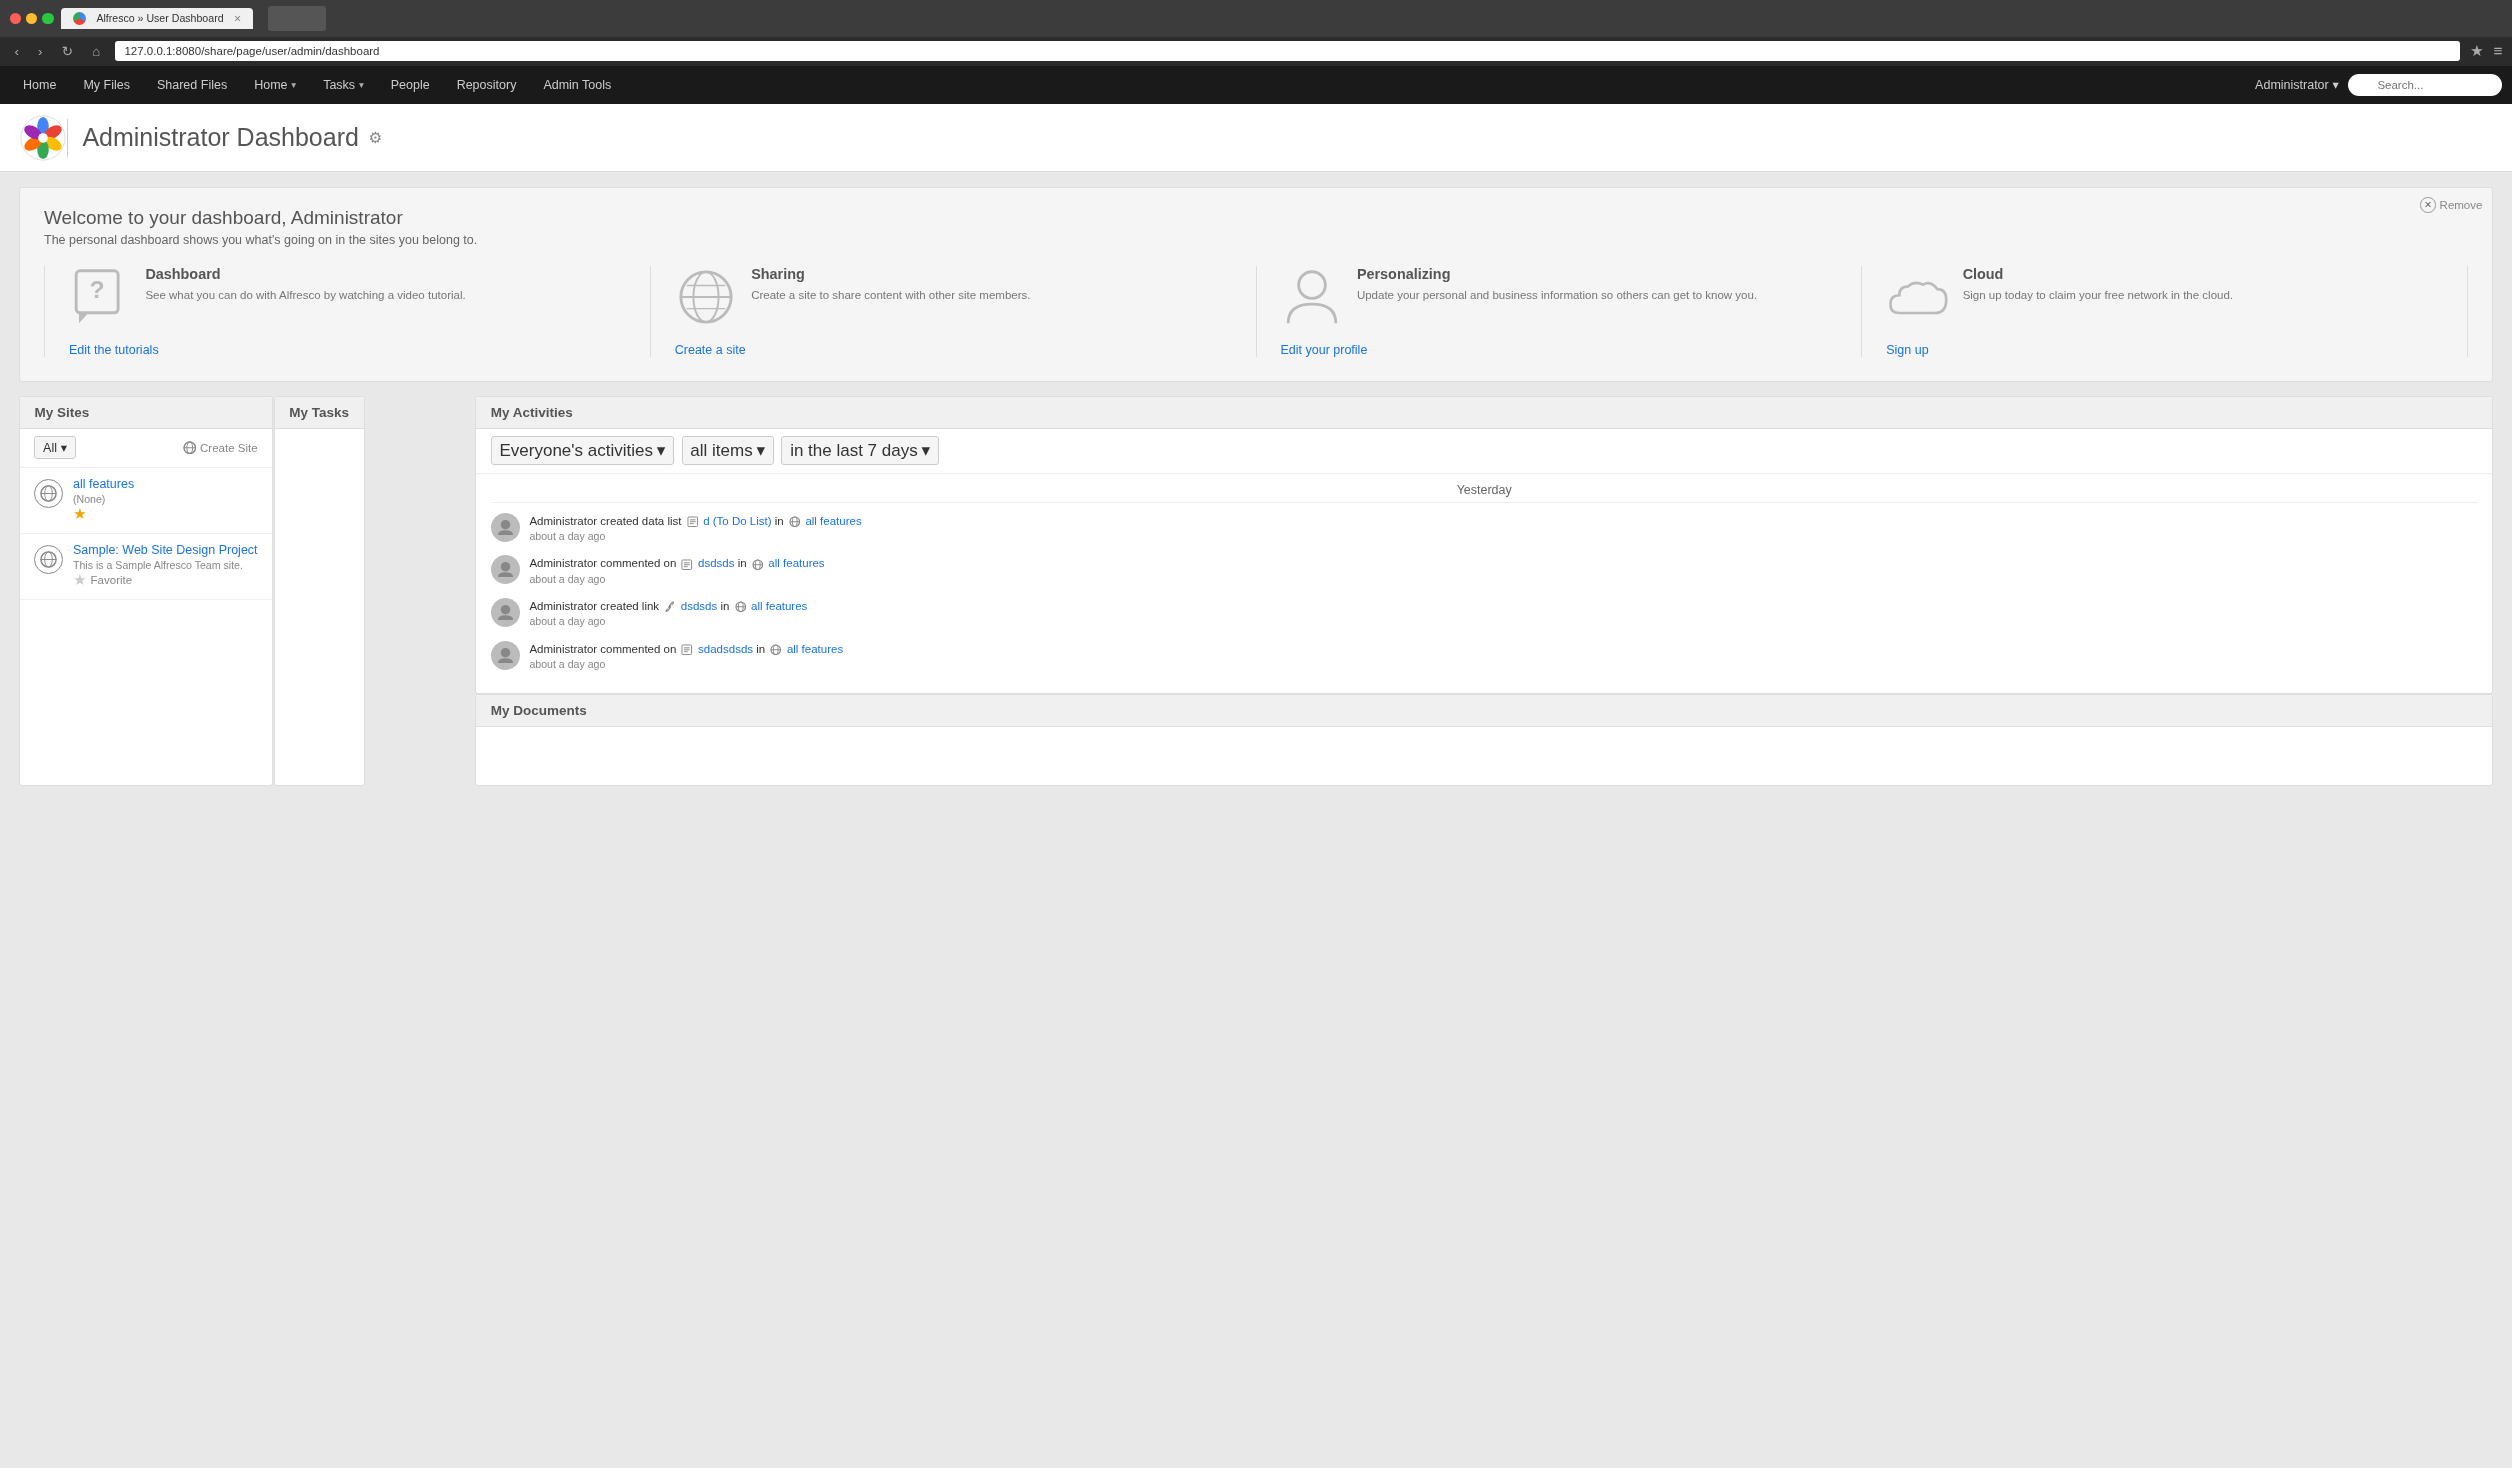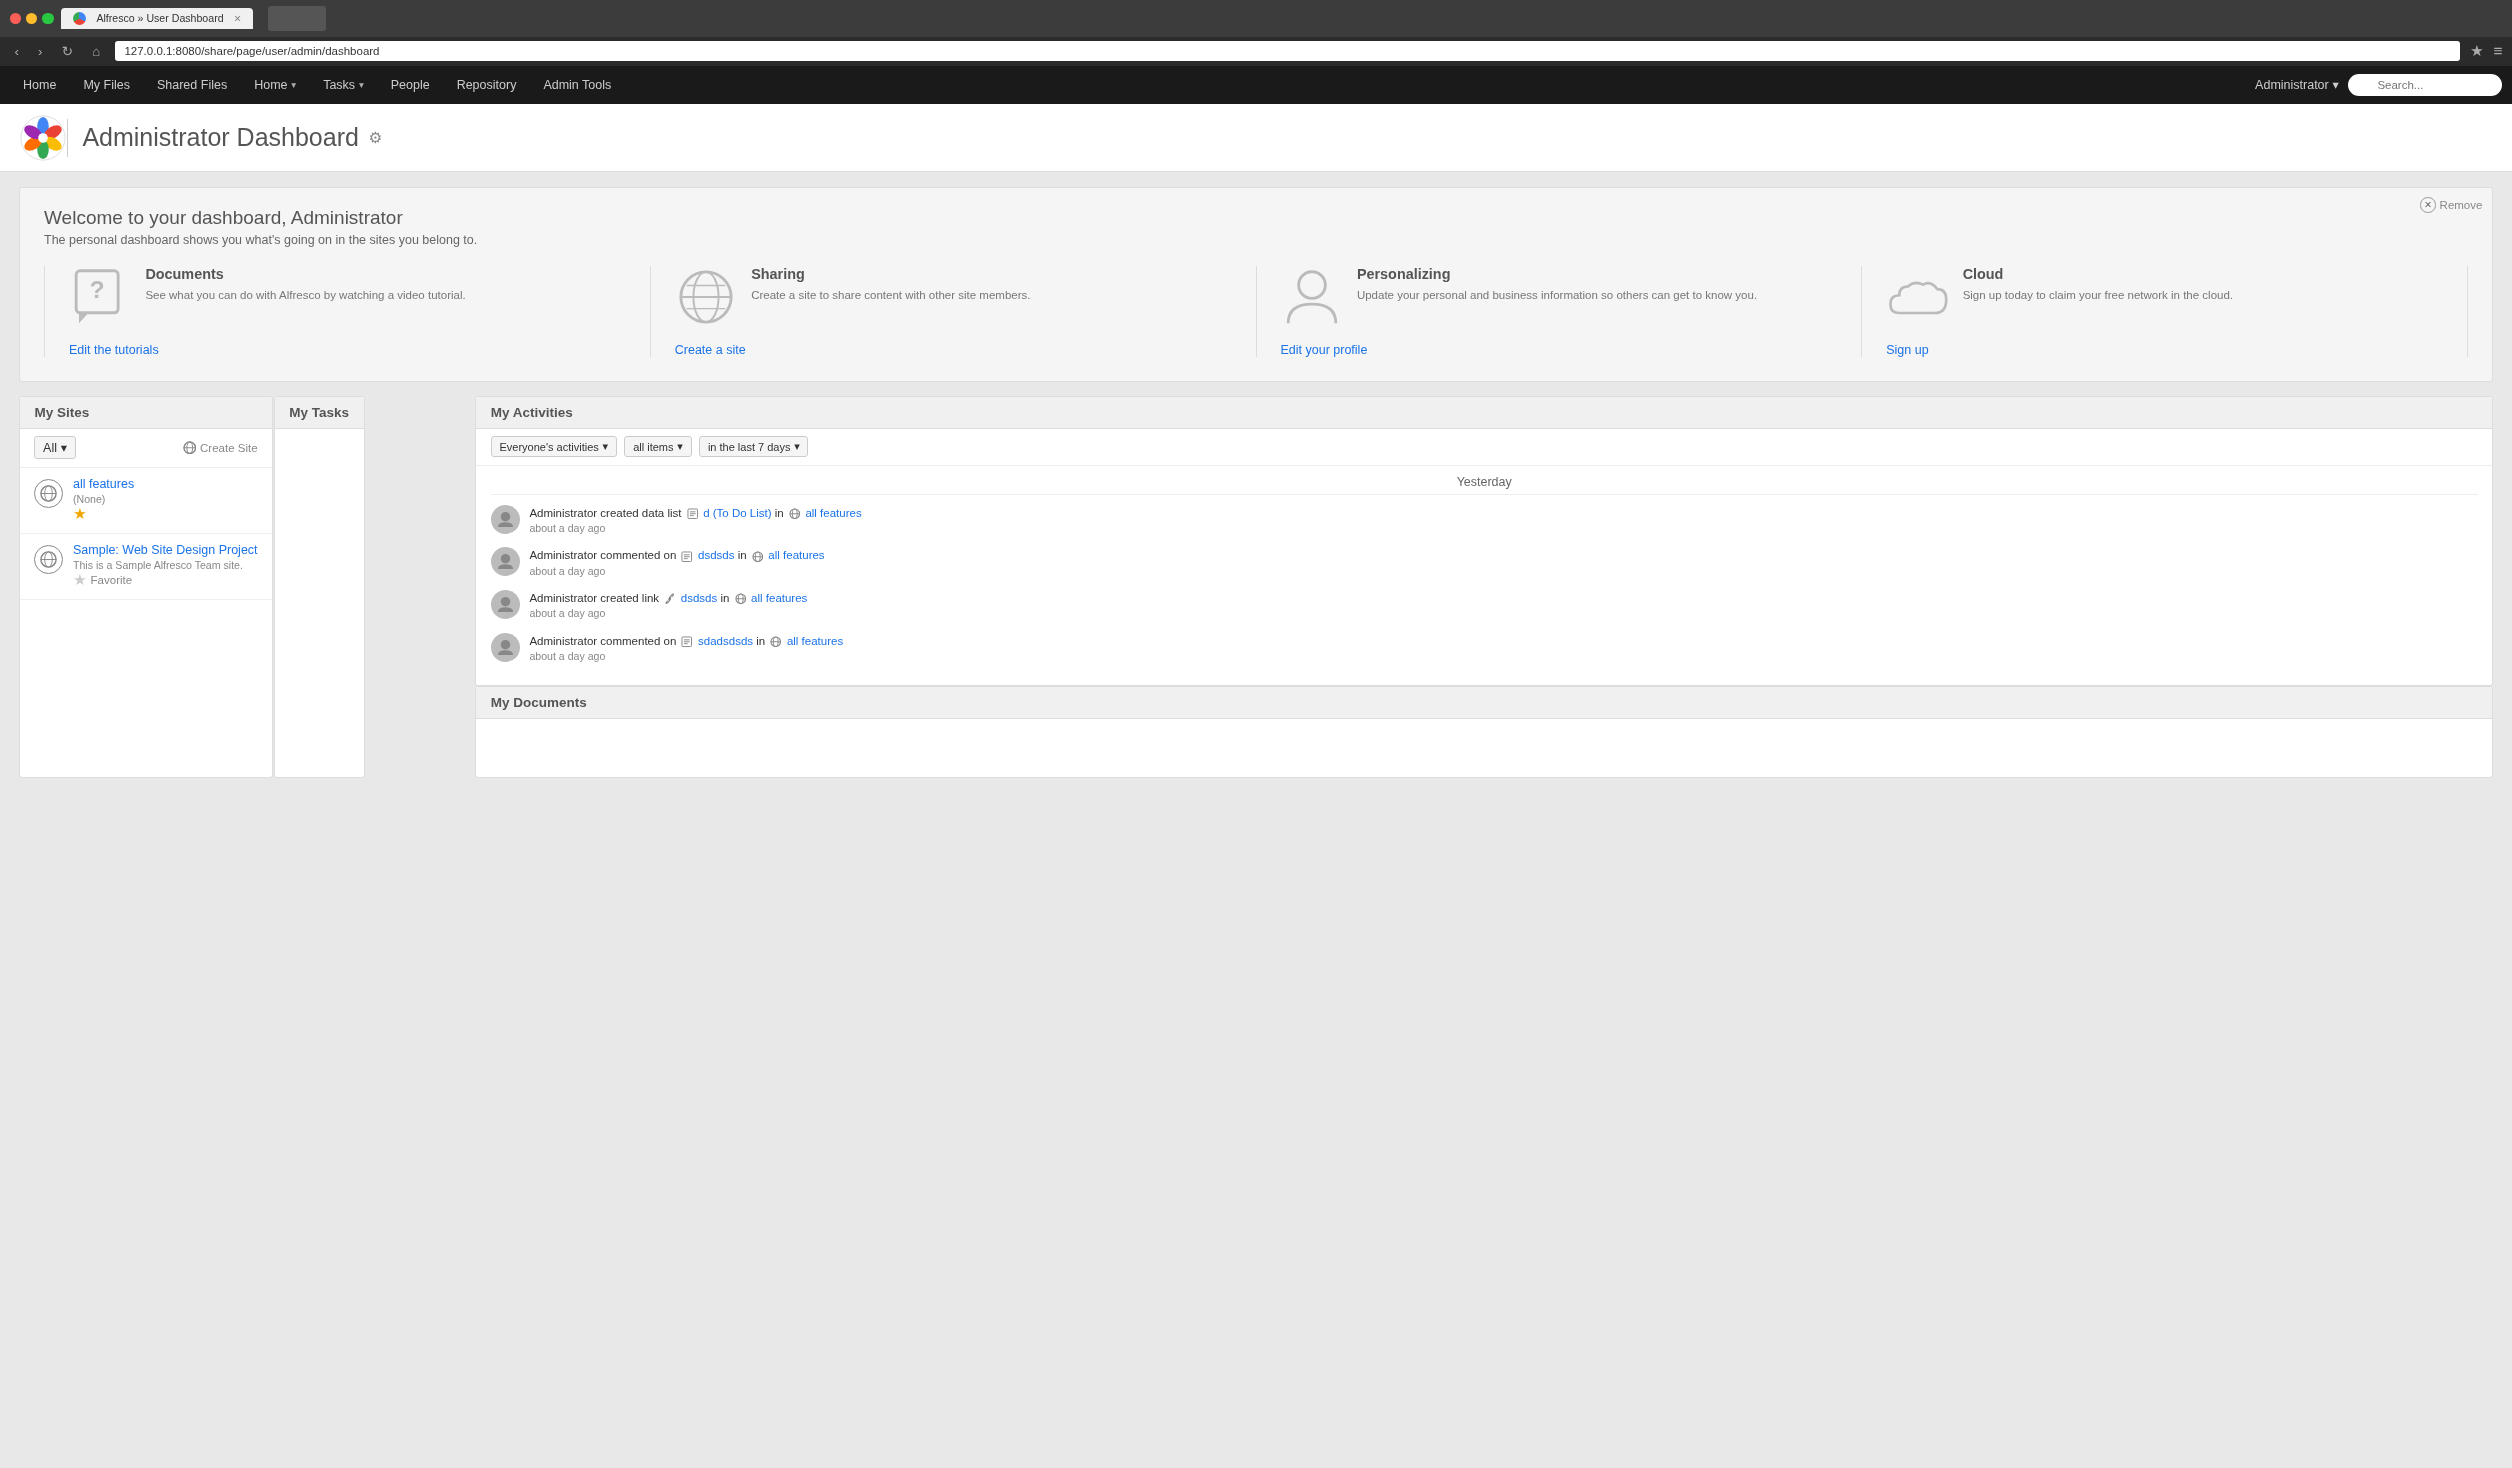--- a/index.html
+++ b/index.html
@@ -76,21 +76,21 @@
     .site-globe { width: 29px; height: 29px; border-radius: 50%; border: 1.9px solid #888; display: flex; align-items: center; justify-content: center; color: #888; font-size: 11.5px; flex-shrink: 0; margin-top: 1.9px; }
     .site-info { flex: 1; }
     .site-name { font-size: 12.5px; color: #1a73e8; cursor: pointer; }
     .site-desc { font-size: 10.6px; color: #888; margin-top: 1.9px; }
     .star-empty { color: #ccc; font-size: 15.4px; cursor: pointer; }
     .star-filled { color: #f0a500; font-size: 15.4px; cursor: pointer; }
     .favorite-label { color: #888; font-size: 11.5px; cursor: pointer; }
 
     
     .activities-toolbar { display: flex; align-items: center; gap: 7.7px; padding: 7.7px 14.4px; border-bottom: 1px solid #eee; }
-    .filter-dropdown { font-size: 11px; color: #333; cursor: pointer; background: #f5f5f5; border: 1px solid #ccc; border-radius: 2.9px; padding: 2.9px 7.7px; display: flex; align-items: center; gap: 3.8px; }
+    .filter-dropdown { font-size: 17px; color: #333; cursor: pointer; background: #f5f5f5; border: 1px solid #ccc; border-radius: 2.9px; padding: 2.9px 7.7px; display: flex; align-items: center; gap: 3.8px; }
     .activities-body { padding: 9.6px 14.4px; max-height: 269px; overflow-y: auto; }
     .day-header { font-size: 12.5px; color: #666; margin-bottom: 9.6px; font-weight: normal; border-bottom: 1px solid #eee; padding-bottom: 4.8px; text-align: center; }
     .activity-item { display: flex; align-items: flex-start; gap: 9.6px; margin-bottom: 13.5px; }
     .avatar-circle { width: 29px; height: 29px; border-radius: 50%; background: #bbb; display: flex; align-items: center; justify-content: center; flex-shrink: 0; }
     .activity-text { font-size: 11.5px; color: #333; line-height: 1.5; }
     .activity-time { font-size: 10.6px; color: #888; }
     .activity-link { color: #1a73e8; cursor: pointer; }
     .scrollbar-area { position: relative; }
 
     
@@ -191,21 +191,21 @@
       <div class="feature-item">
         <div class="feature-top">
           <div class="feature-icon">
             <svg width="58" height="62" viewBox="0 0 60 65" style="font-size:13px">
               <rect x="5" y="5" width="44" height="44" rx="4" fill="none" stroke="#bbb" stroke-width="3"></rect>
               <text x="27" y="34" text-anchor="middle" font-size="26" fill="#bbb" font-weight="bold">?</text>
               <polygon points="8,49 18,49 8,60" fill="#bbb"></polygon>
             </svg>
           </div>
           <div>
-            <div class="feature-title">Documents</div>
+            <div class="feature-title">Dashboard</div>
             <div class="feature-desc">See what you can do with Alfresco by watching a video tutorial.</div>
           </div>
         </div>
         <a class="feature-link">Edit the tutorials</a>
       </div>
 
       <div class="feature-item">
         <div class="feature-top">
           <div class="feature-icon">
             <svg width="58" height="58" viewBox="0 0 60 60">

